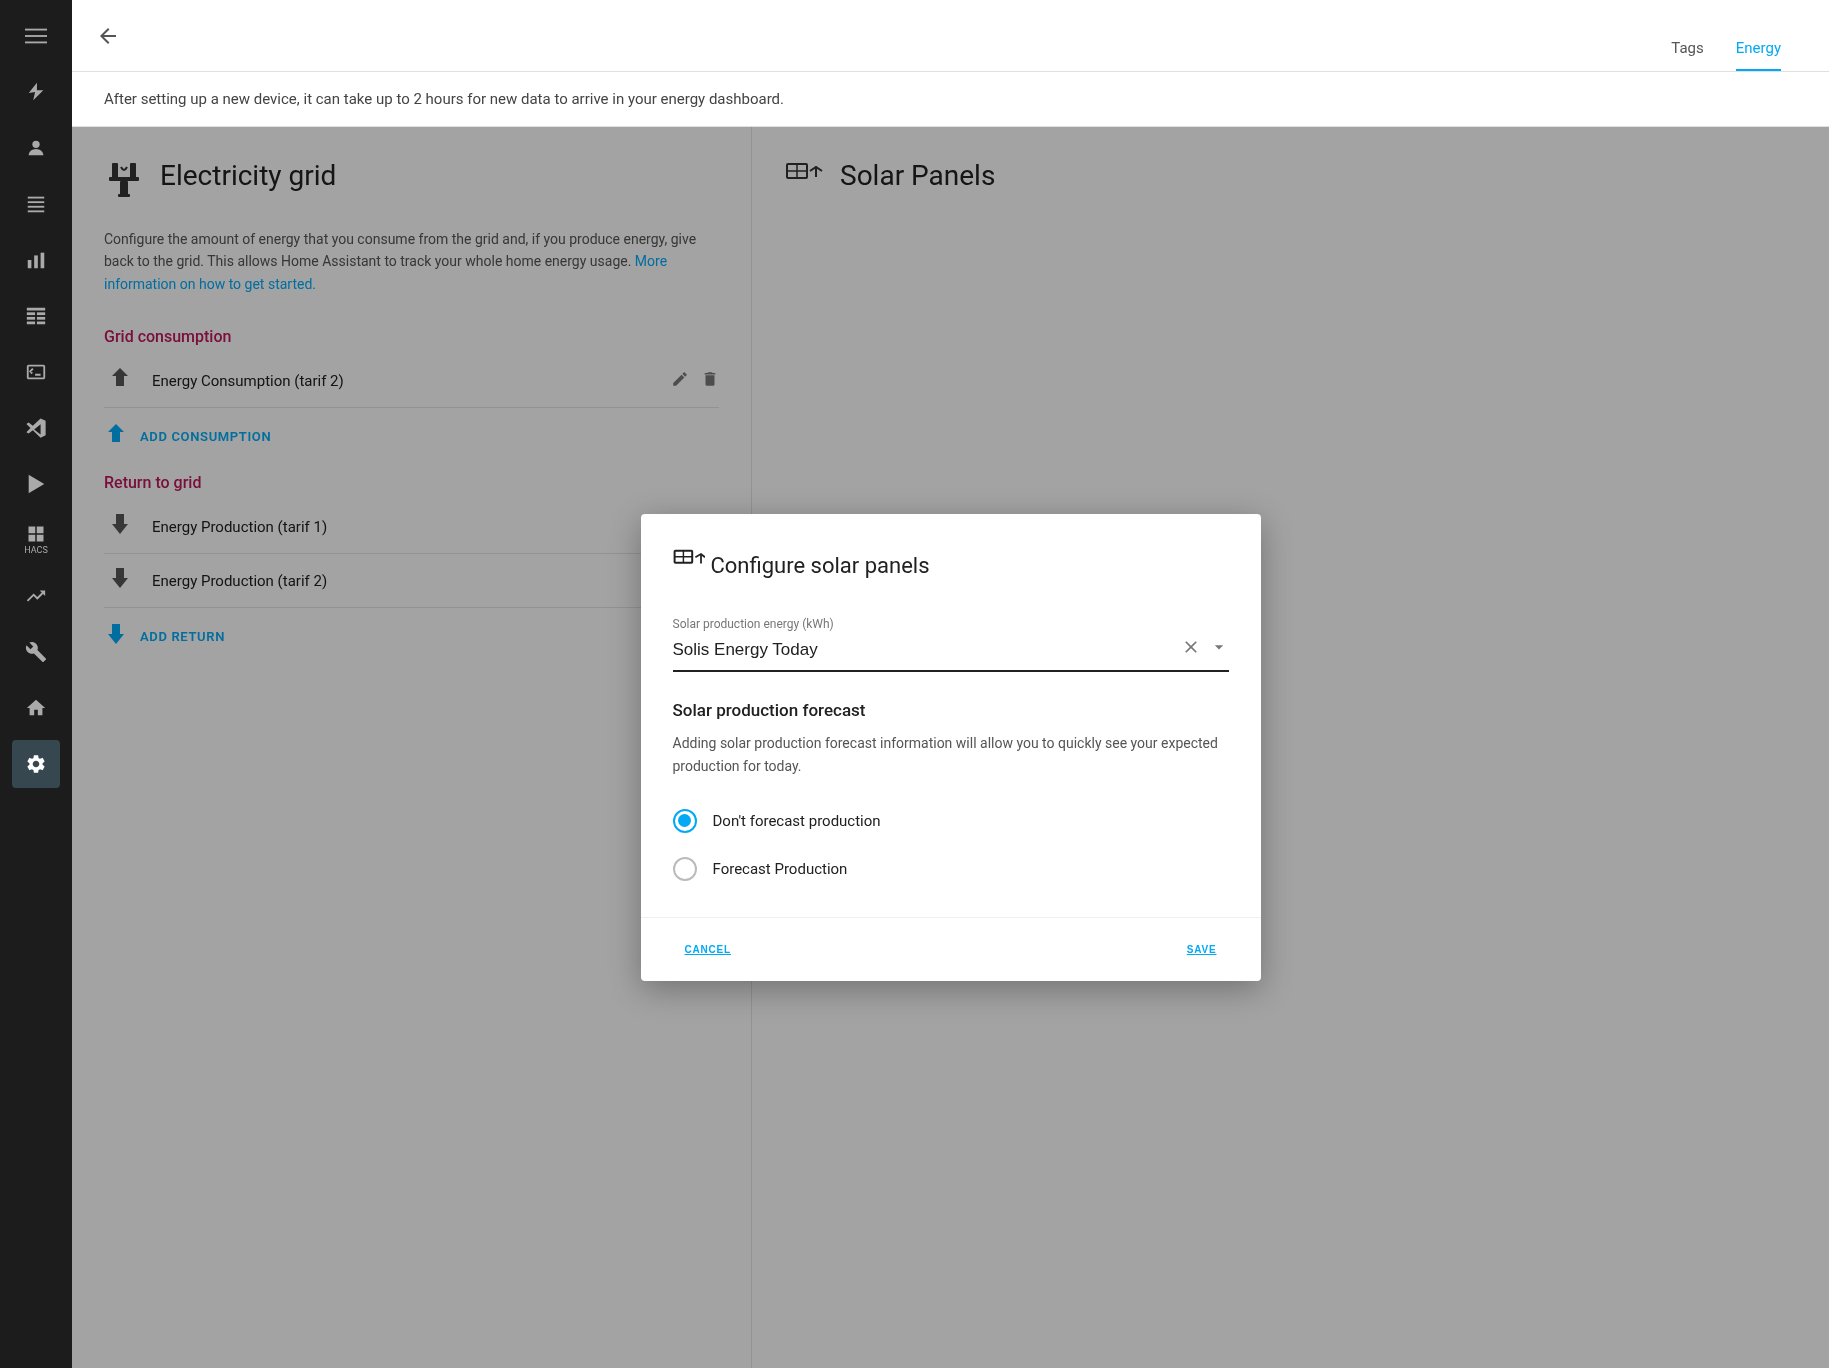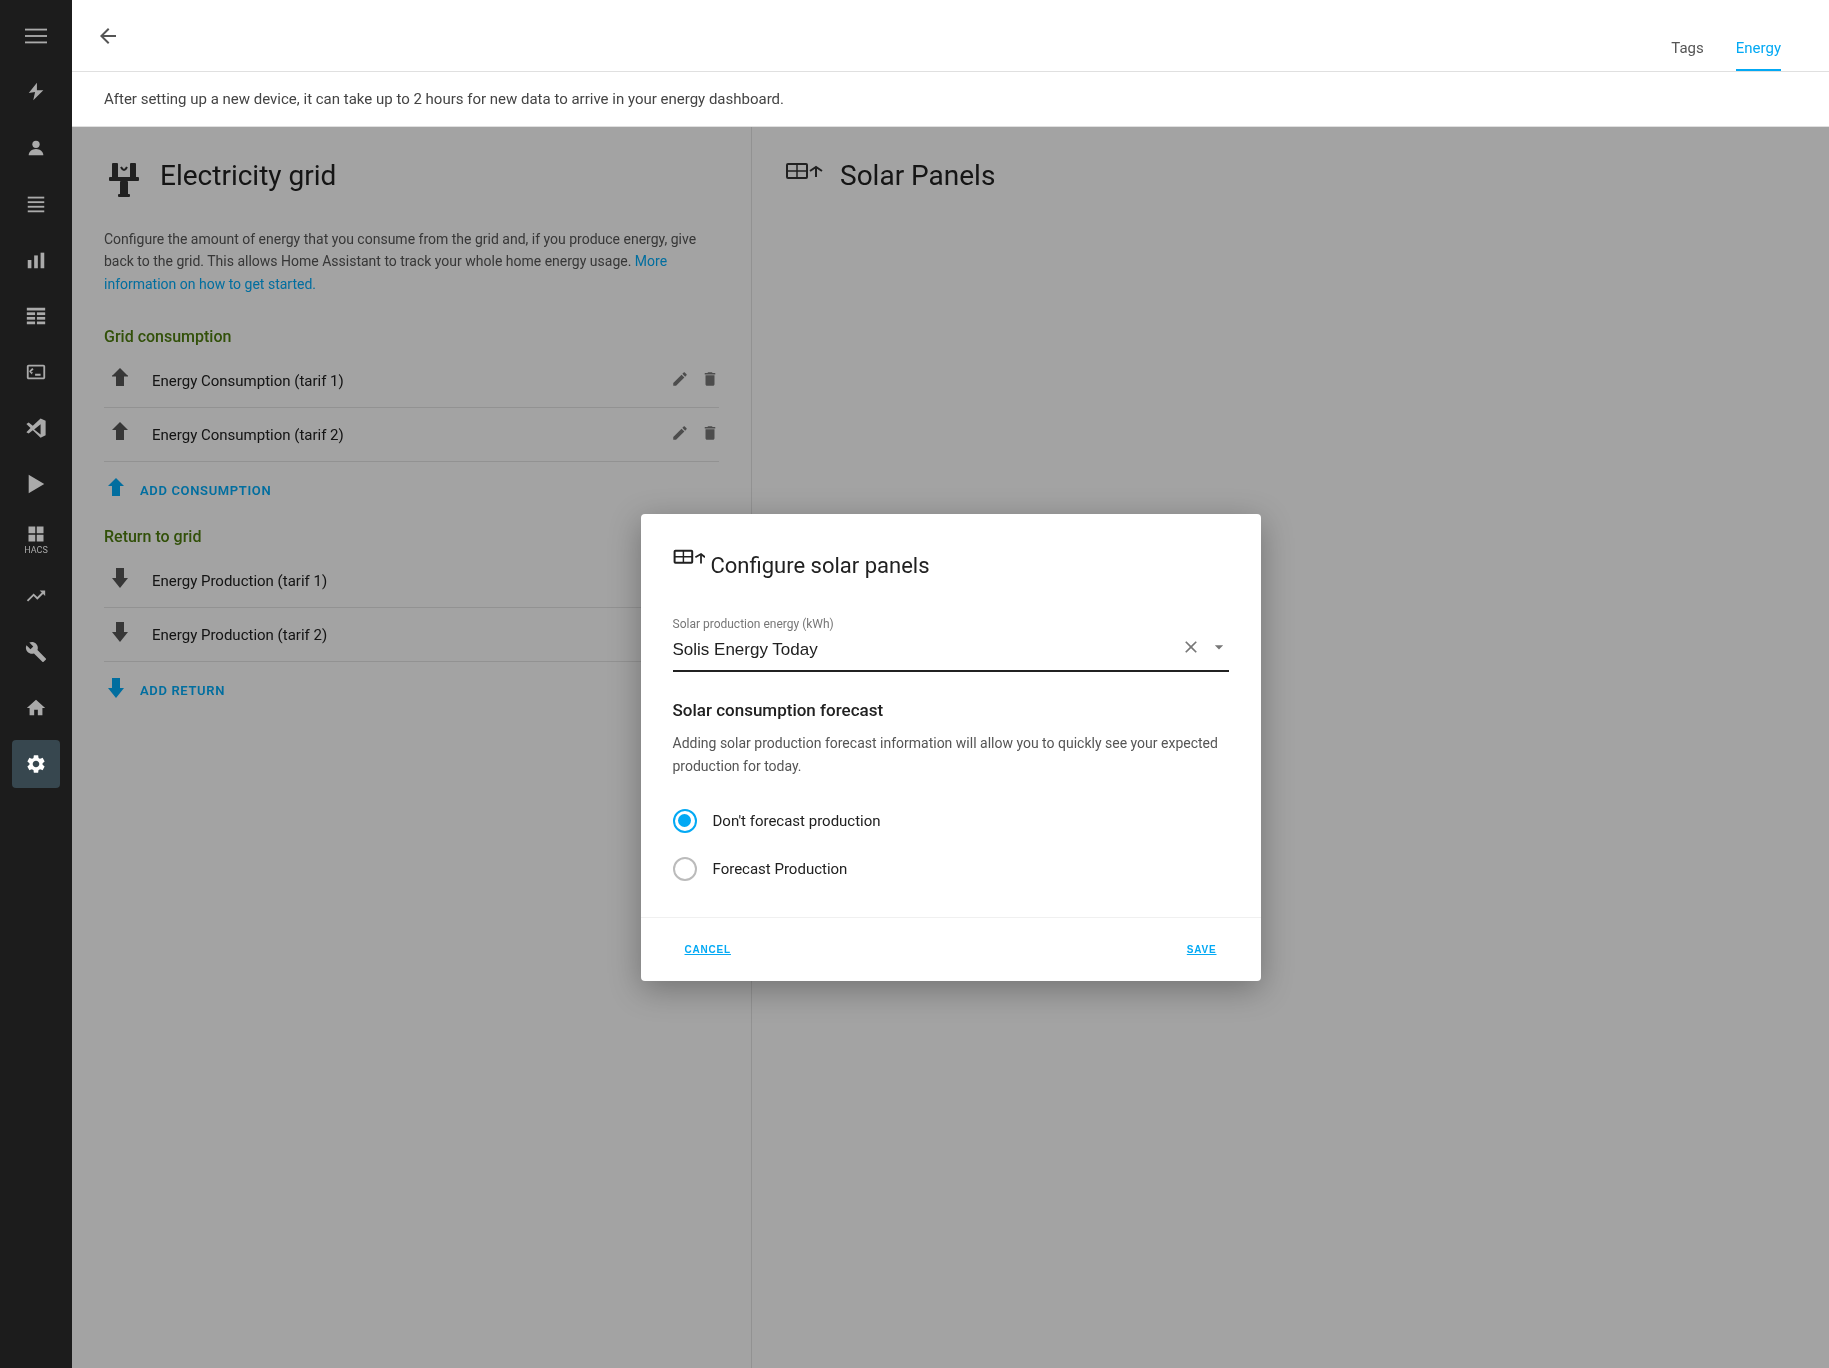--- a/index.html
+++ b/index.html
@@ -155,21 +155,21 @@
       margin-bottom: 24px;
     }
     .section-description a {
       color: #03a9f4;
       text-decoration: none;
     }
 
     .subsection-title {
       font-size: 16px;
       font-weight: 500;
-      color: #4d7c0f;
+      color: #be185d;
       margin-bottom: 8px;
       padding-top: 8px;
     }
 
     
     .list-item {
       display: flex;
       align-items: center;
       padding: 12px 0;
       border-bottom: 1px solid #e0e0e0;
@@ -481,41 +481,20 @@
         <span class="section-title">Electricity grid</span>
       </div>
 
       <p class="section-description">
         <span>Configure the amount of energy that you consume from the grid and, if you produce energy, give back to the grid. This allows Home Assistant to track your whole home energy usage.</span>
         <a href="#">More information on how to get started.</a>
       </p>
 
       <div class="subsection-title">Grid consumption</div>
 
-      <div class="list-item">
-        <span class="list-item-icon">
-          <svg width="24" height="24" viewBox="0 0 24 24" fill="#555">
-              <path d="M12 2L4 10h4v10h8V10h4z"></path>
-              <path d="M4 10h16" stroke="#555" stroke-width="1" fill="none"></path>
-            </svg>
-        </span>
-        <span class="list-item-label">Energy Consumption (tarif 1)</span>
-        <div class="list-item-actions">
-          <span class="action-icon">
-            <svg width="18" height="18" viewBox="0 0 24 24" fill="#777">
-                <path d="M3 17.25V21h3.75L17.81 9.94l-3.75-3.75L3 17.25zM20.71 7.04c.39-.39.39-1.02 0-1.41l-2.34-2.34c-.39-.39-1.02-.39-1.41 0l-1.83 1.83 3.75 3.75 1.83-1.83z"></path>
-              </svg>
-          </span>
-          <span class="action-icon">
-            <svg width="18" height="18" viewBox="0 0 24 24" fill="#777">
-                <path d="M6 19c0 1.1.9 2 2 2h8c1.1 0 2-.9 2-2V7H6v12zM19 4h-3.5l-1-1h-5l-1 1H5v2h14V4z"></path>
-              </svg>
-          </span>
-        </div>
-      </div>
 
       <div class="list-item">
         <span class="list-item-icon">
           <svg width="24" height="24" viewBox="0 0 24 24" fill="#555">
               <path d="M12 2L4 10h4v10h8V10h4z"></path>
             </svg>
         </span>
         <span class="list-item-label">Energy Consumption (tarif 2)</span>
         <div class="list-item-actions">
           <span class="action-icon">
@@ -634,21 +613,21 @@
                   <path d="M19 6.41L17.59 5 12 10.59 6.41 5 5 6.41 10.59 12 5 17.59 6.41 19 12 13.41 17.59 19 19 17.59 13.41 12z"></path>
                 </svg>
             </span>
             <span class="field-dropdown-icon">
               <svg width="20" height="20" viewBox="0 0 24 24" fill="#777">
                   <path d="M7 10l5 5 5-5z"></path>
                 </svg>
             </span>
           </div>
 
-          <div class="forecast-section-title">Solar consumption forecast</div>
+          <div class="forecast-section-title">Solar production forecast</div>
           <p class="forecast-desc">Adding solar production forecast information will allow you to quickly see your expected production for today.</p>
 
           <div class="radio-option">
             <div class="radio-circle selected">
               <div class="radio-inner"></div>
             </div>
             <span class="radio-label">Don't forecast production</span>
           </div>
 
           <div class="radio-option">

